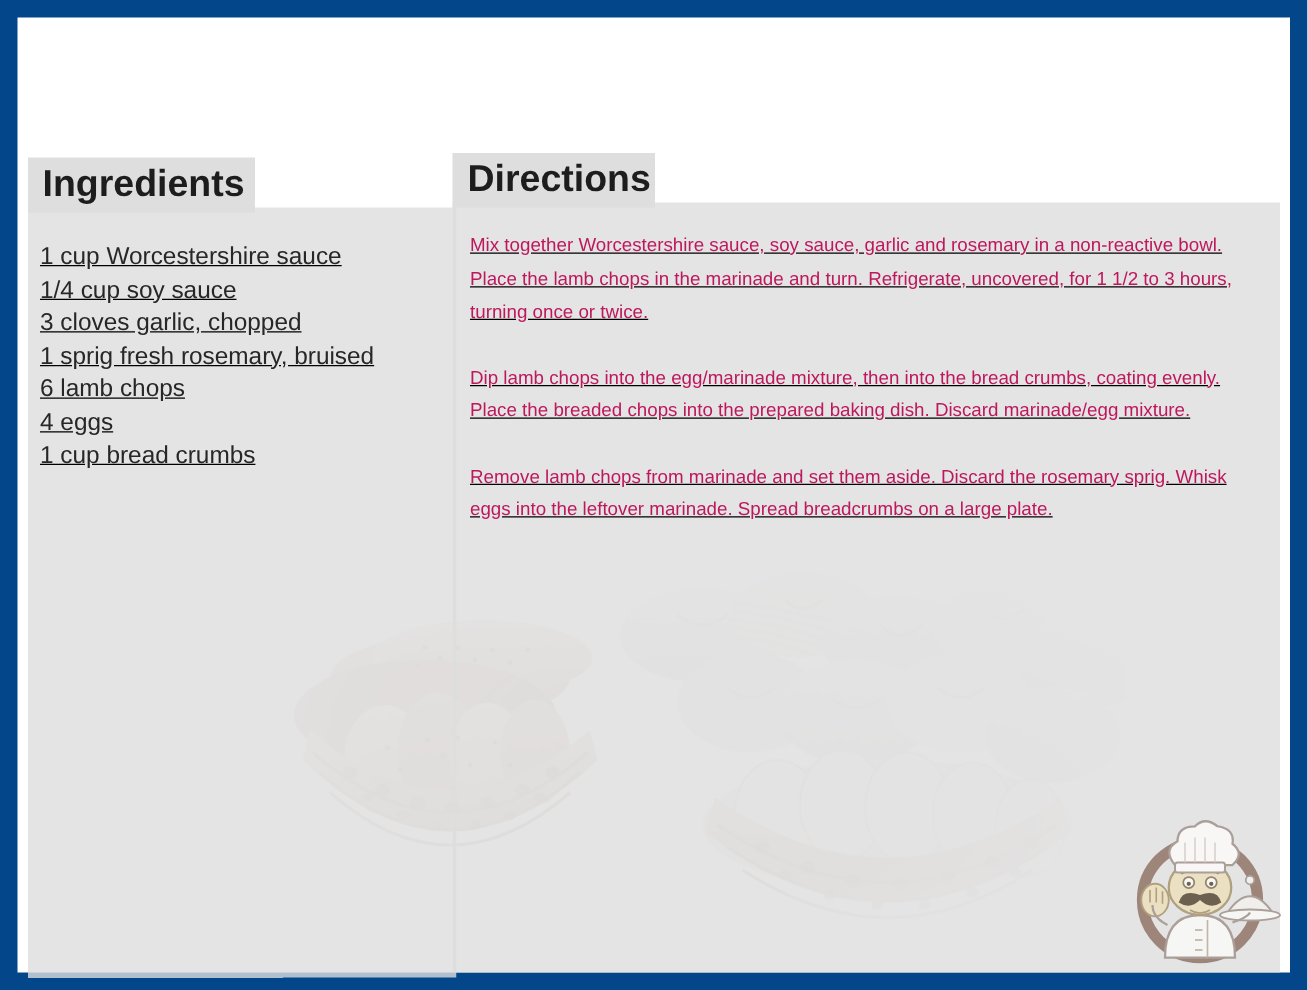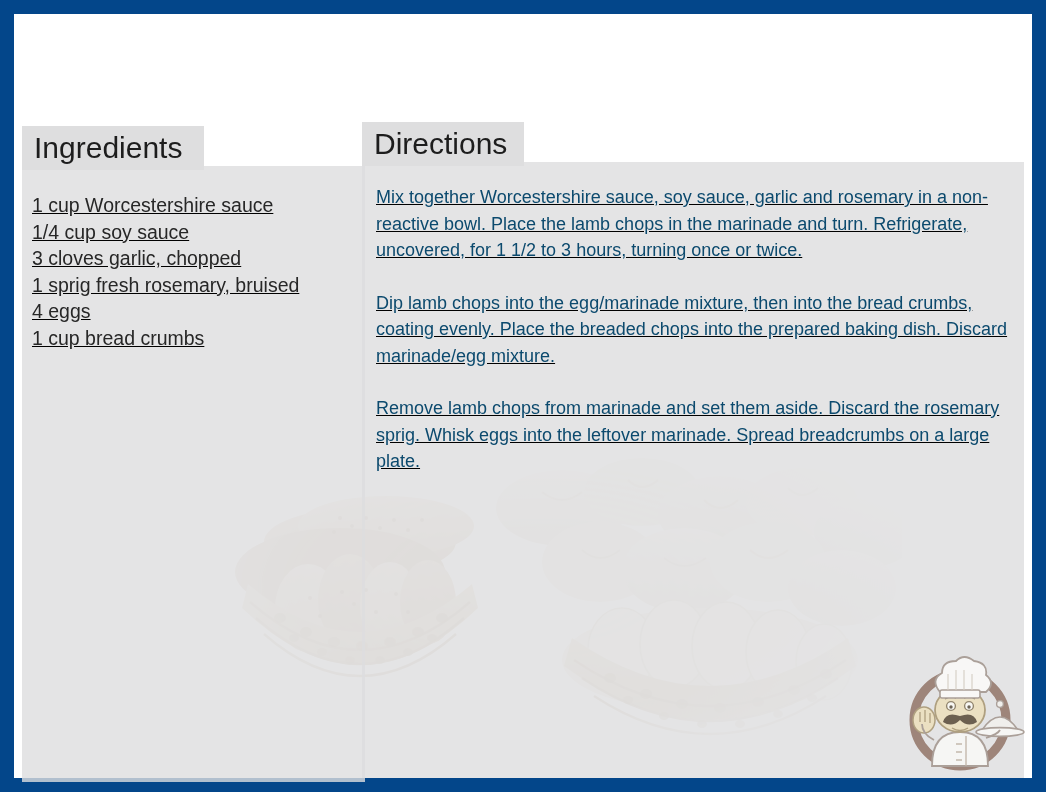--- a/index.html
+++ b/index.html
@@ -119,20 +119,21 @@
     background: #dededf;
     z-index: 3;
   }
   .panel-tab-label {
     display: block;
     font-size: 30px;
     line-height: 44px;
     padding: 0 27px 0 12px;
     color: #1d1d1d;
     white-space: nowrap;
+    font-weight: bold;
   }
   .panel-body {
     position: absolute;
     top: 40px;
     left: 0;
     background: rgba(221,221,222,0.80);
     z-index: 2;
   }
   .panel-content {
     position: relative;
@@ -174,23 +175,23 @@
   }
   .ingredient-list li {
     font-size: 19.5px;
     line-height: 26.5px;
     color: #272727;
     white-space: nowrap;
   }
 
   
   .direction-step {
-    font-size: 18px;
+    font-size: 15px;
     line-height: 26.5px;
-    color: #0c4a6e;
+    color: #be185d;
     margin: 0 0 26px 0;
   }
   .direction-step:last-child { margin-bottom: 0; }
 
   
   .chef-logo {
     position: absolute;
     right: 6px;
     bottom: 2px;
     width: 132px;
@@ -340,20 +341,21 @@
       <div class="panel-body"></div>
       <div class="panel-tab">
         <span class="panel-tab-label">Ingredients</span>
       </div>
       <div class="panel-content">
         <ul class="ingredient-list">
           <li>1 cup Worcestershire sauce</li>
           <li>1/4 cup soy sauce</li>
           <li>3 cloves garlic, chopped</li>
           <li>1 sprig fresh rosemary, bruised</li>
+          <li>6 lamb chops</li>
           <li>4 eggs</li>
           <li>1 cup bread crumbs</li>
         </ul>
       </div>
     </section>
 
     <section class="panel" id="directions-panel">
       <div class="panel-body"></div>
       <div class="panel-tab">
         <span class="panel-tab-label">Directions</span>

